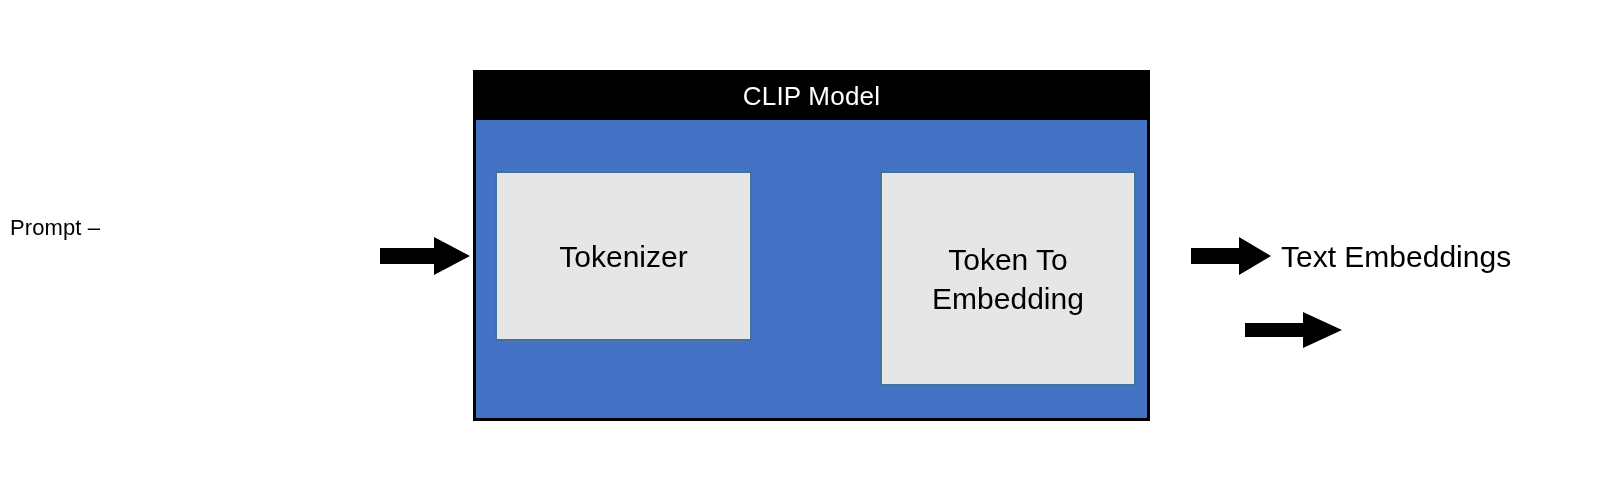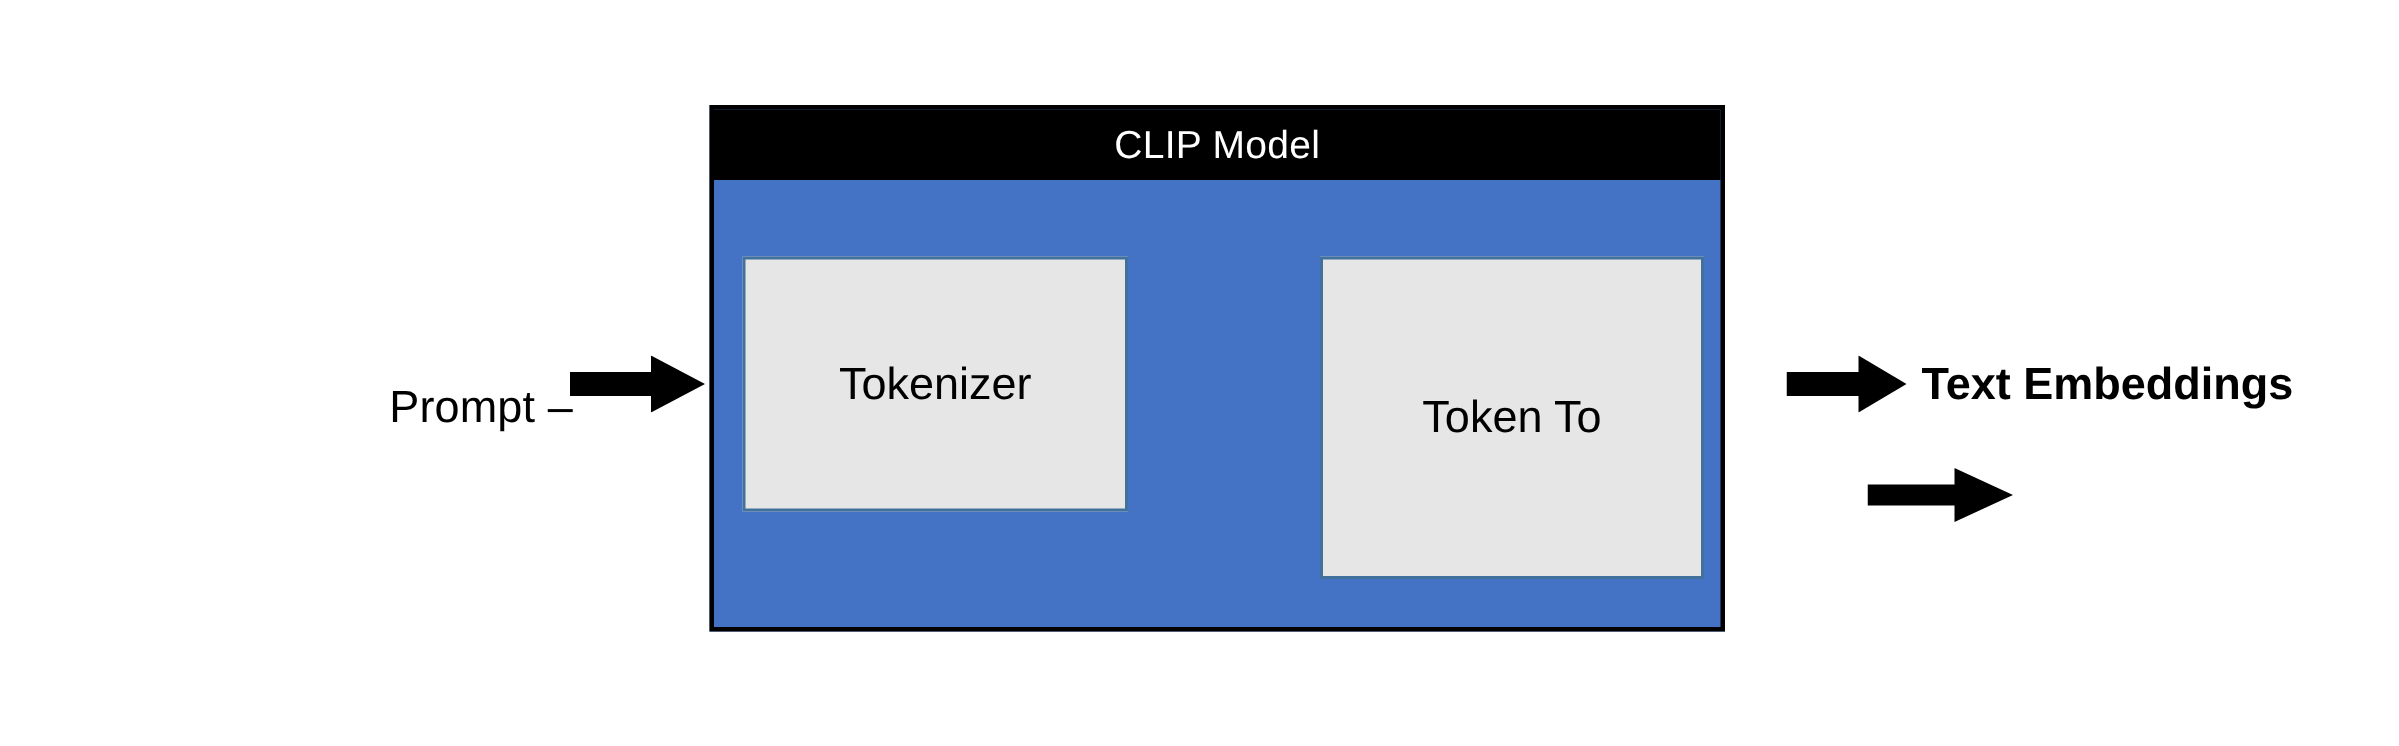--- a/index.html
+++ b/index.html
@@ -19,26 +19,25 @@
     background: #ffffff;
     overflow: hidden;
   }
 
   
   .prompt-label {
     position: absolute;
     left: 10px;
     top: 208px;
     width: 372px;
-    text-align: right;
+    text-align: left;
     color: #000000;
-    font-size: 30px;
+    font-size: 22px;
     line-height: 39px;
     letter-spacing: 0.1px;
-    margin-top: 44px;
   }
   .prompt-line { display: block; white-space: nowrap; }
 
   
   .clip-container {
     position: absolute;
     left: 473px;
     top: 70px;
     width: 677px;
     height: 351px;
@@ -103,21 +102,20 @@
 
   
   .output-label {
     position: absolute;
     left: 1281px;
     top: 237px;
     color: #000000;
     font-size: 30px;
     line-height: 39px;
     white-space: nowrap;
-    font-weight: bold;
   }
 </style>
 </head>
 <body>
 
 <div id="canvas">
 
   <div class="prompt-label">
     <span class="prompt-line">Prompt –</span>
   </div>
@@ -140,20 +138,21 @@
 
     <span class="arrow" id="arrow-middle">
       <svg width="97" height="36" viewBox="0 0 97 36" xmlns="http://www.w3.org/2000/svg">
         <polygon points="0,11 58,11 58,0 97,18 58,36 58,25 0,25" fill="#000000"></polygon>
       </svg>
     </span>
 
     <div class="process-box" id="embedding-box">
       <span class="box-text">
         <span class="box-line">Token To</span>
+        <span class="box-line">Embedding</span>
       </span>
     </div>
 
   </div>
 
   <span class="arrow" id="arrow-output">
     <svg width="80" height="38" viewBox="0 0 80 38" xmlns="http://www.w3.org/2000/svg">
       <polygon points="0,11 48,11 48,0 80,19 48,38 48,27 0,27" fill="#000000"></polygon>
     </svg>
   </span>

